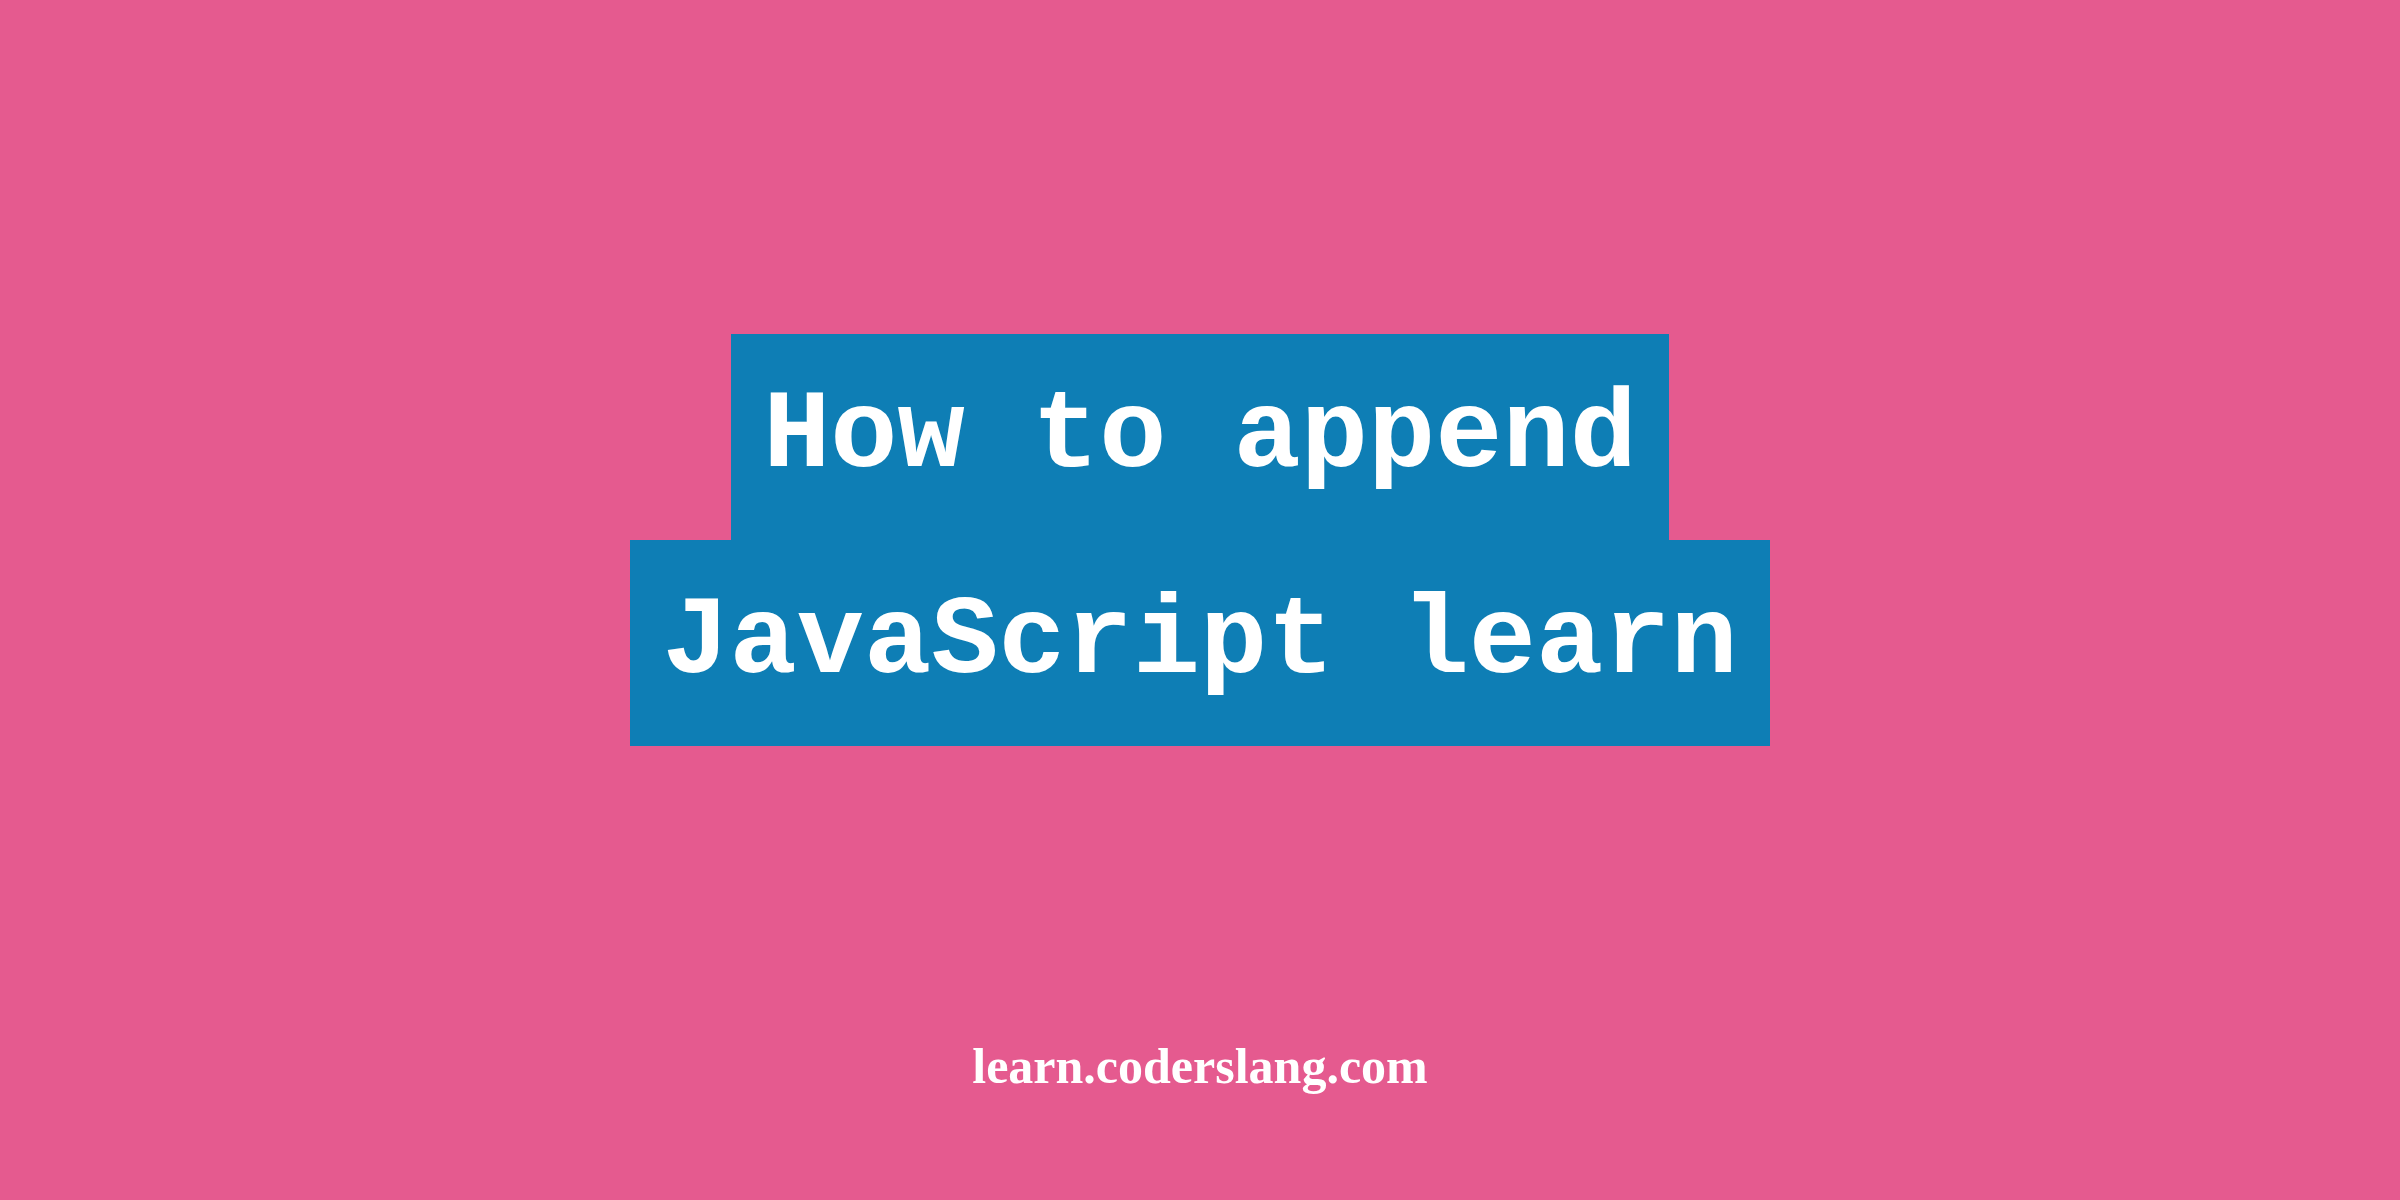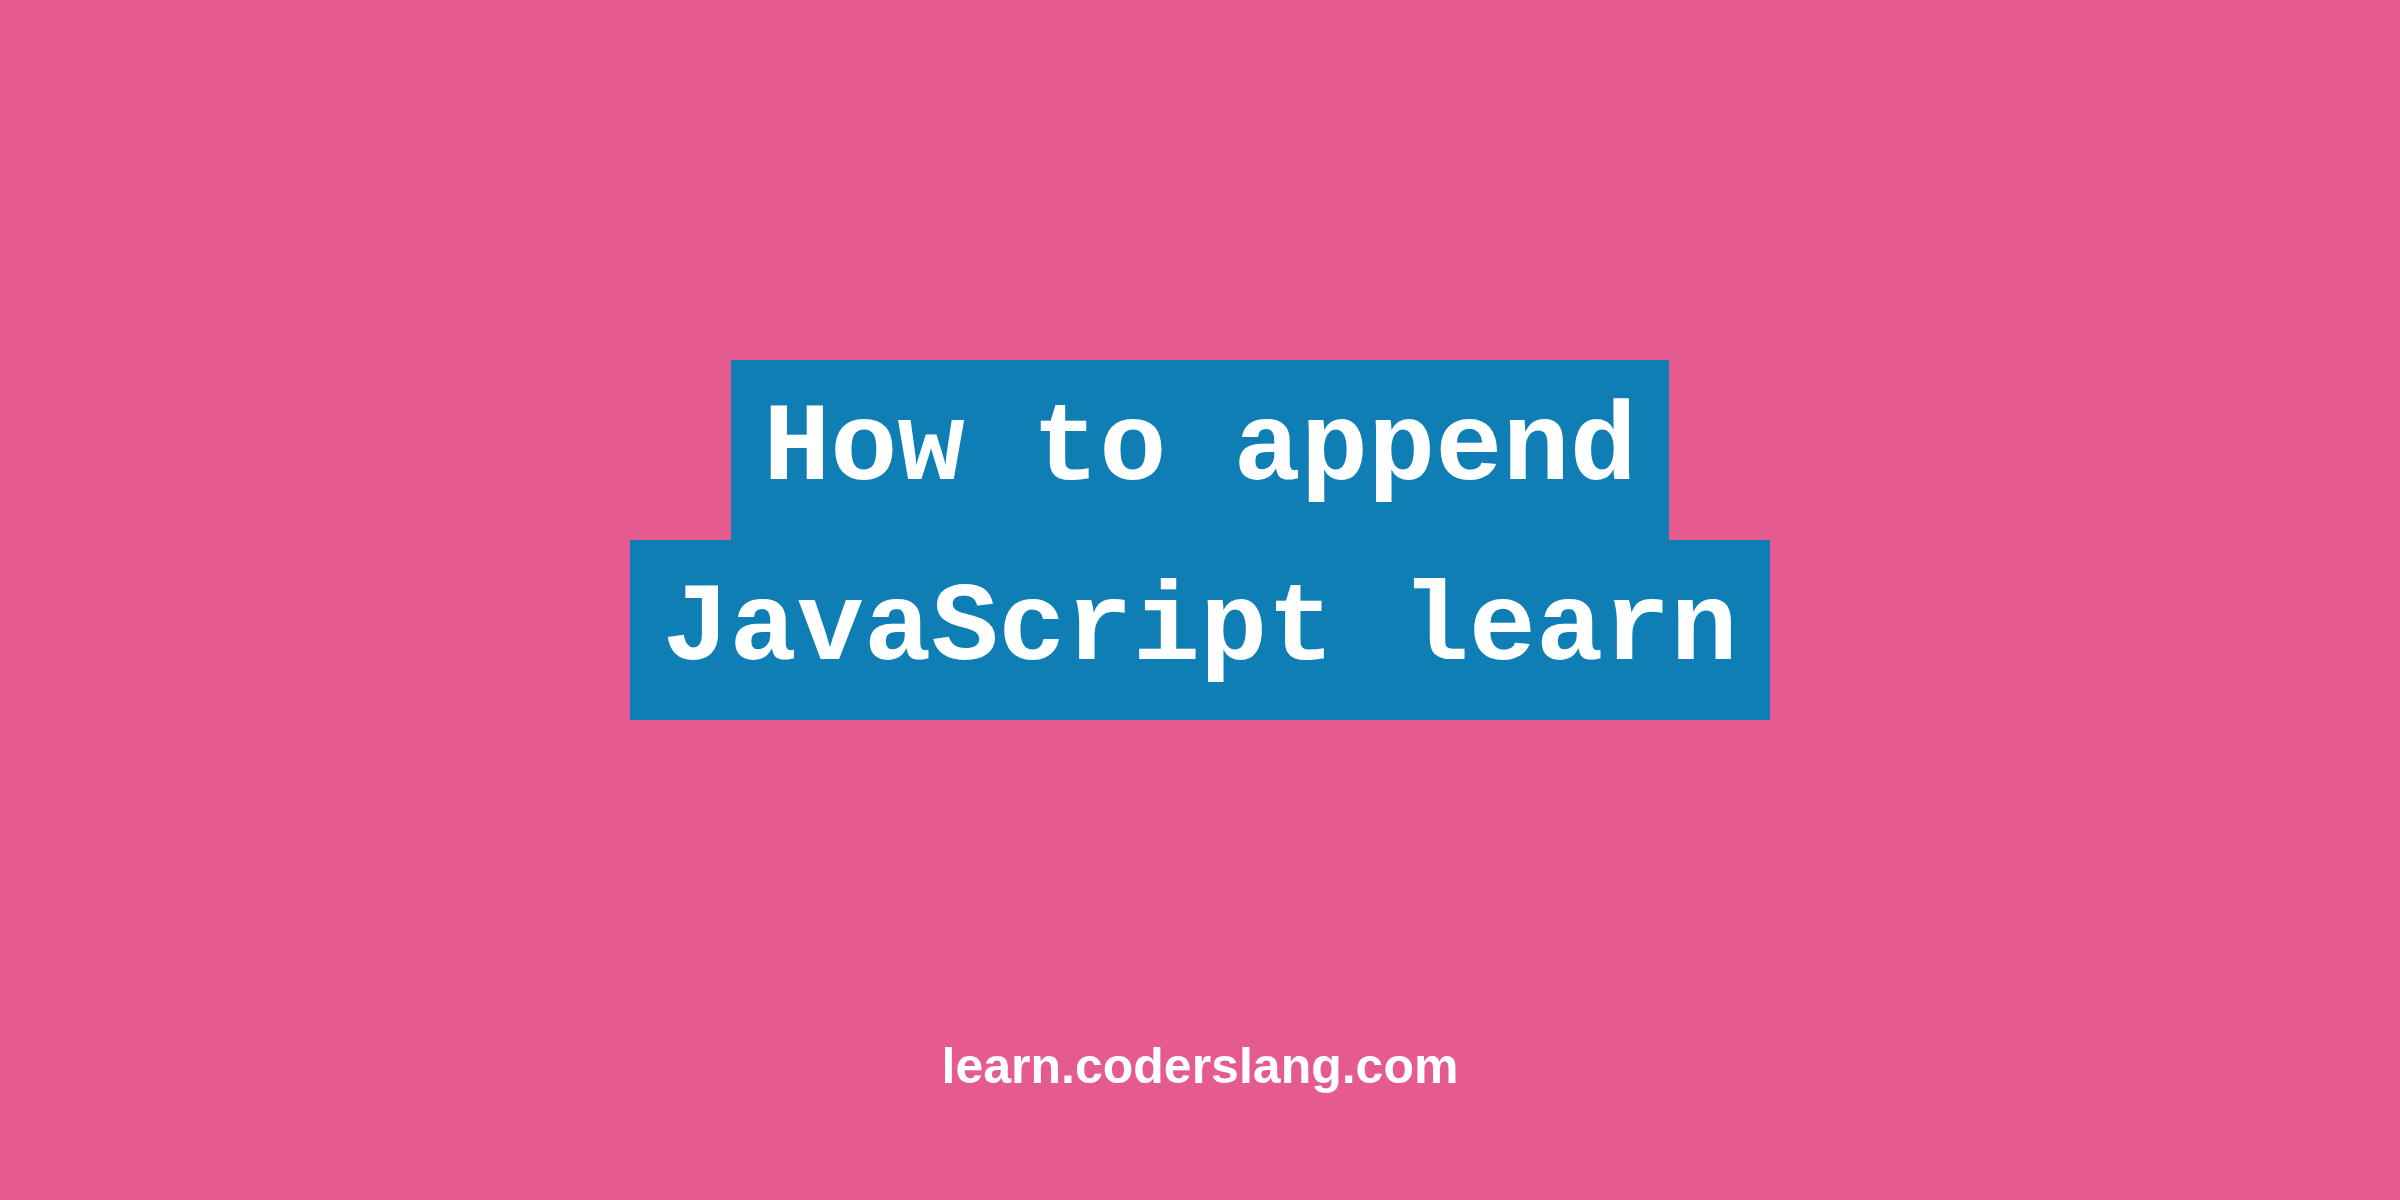--- a/index.html
+++ b/index.html
@@ -25,28 +25,28 @@
       gap: 0;
       margin-top: -120px;
     }
     .title-line {
       background-color: #0e7eb5;
       color: #ffffff;
       font-family: 'Courier New', Courier, monospace;
       font-weight: bold;
       font-size: 112px;
       line-height: 1.55;
-      padding: 3px 32px;
+      padding: 16px 32px;
       white-space: nowrap;
     }
     .subtitle {
       position: absolute;
       bottom: 105px;
       color: #ffffff;
-      font-family: Liberation Sans, sans-serif;
+      font-family: Liberation Serif, serif;
       font-weight: bold;
       font-size: 50px;
       text-align: center;
     }
   </style>
 </head>
 <body>
 
 <div class="title-container">
   <div class="title-line">How to append</div>

